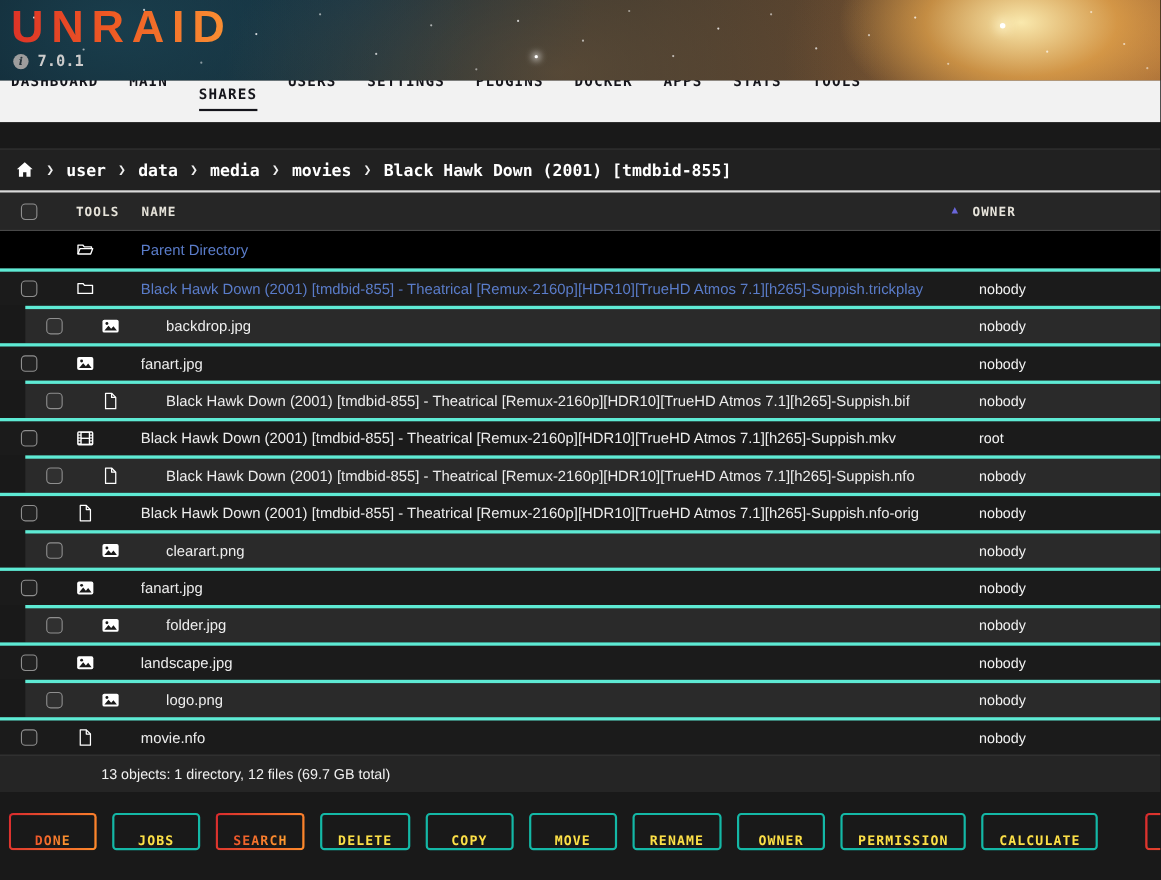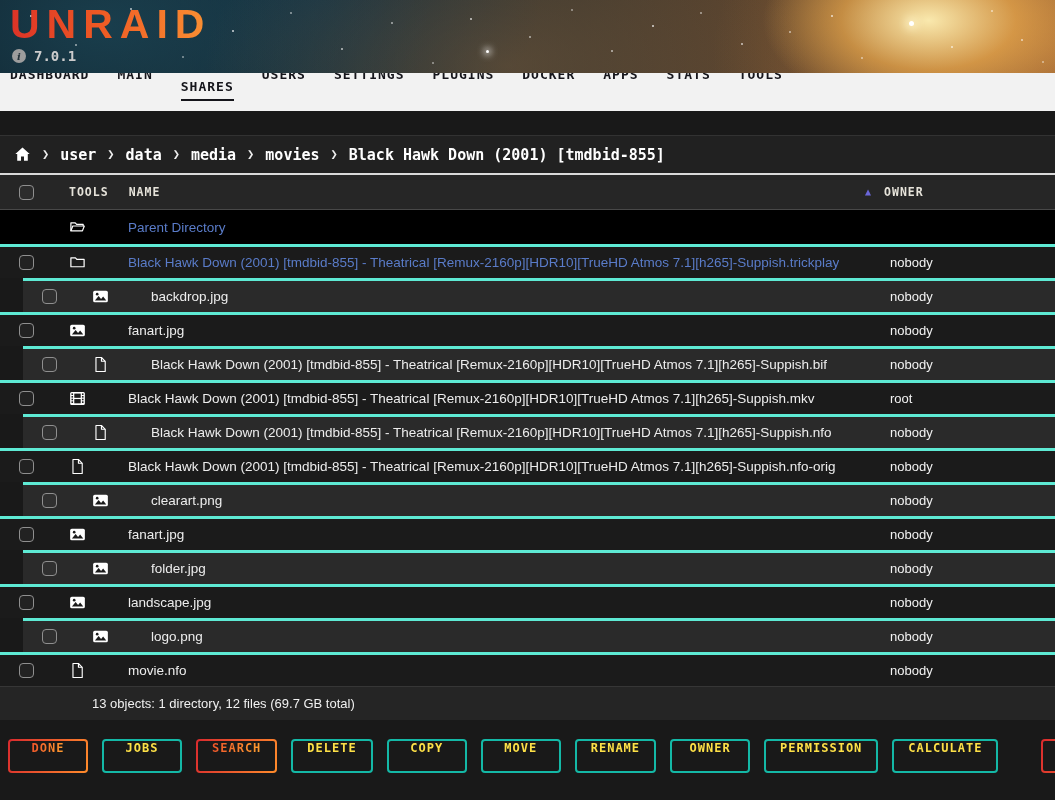--- a/index.html
+++ b/index.html
@@ -104,21 +104,21 @@
     display:flex; align-items:center; padding-left:92px; color:#f0f0f0; font-size:13px;
   }
 
   
   .actions{
     position:relative; margin-top:17px; height:38px; display:flex; align-items:center;
     gap:14px; padding-left:8px; overflow:hidden;
   }
   .btn{
     height:34px; min-width:80px; padding:0 14px; border-radius:4px;
-    display:flex; align-items:flex-start; justify-content:center;
+    display:flex; align-items:flex-end; justify-content:center;
     font-family:"DejaVu Sans Mono",monospace; font-weight:bold; font-size:12px; letter-spacing:1px;
     background:transparent; cursor:pointer; flex:0 0 auto;
   }
   .btn.enabled{
     border:2px solid transparent;
     background:linear-gradient(#191919,#191919) padding-box, linear-gradient(110deg,#d92a2e,#ff8c2b) border-box;
   }
   .btn.enabled span{
     background:linear-gradient(110deg,#f0522a,#ffa02f);
     -webkit-background-clip:text; background-clip:text; -webkit-text-fill-color:transparent; color:#ff8c2b;

